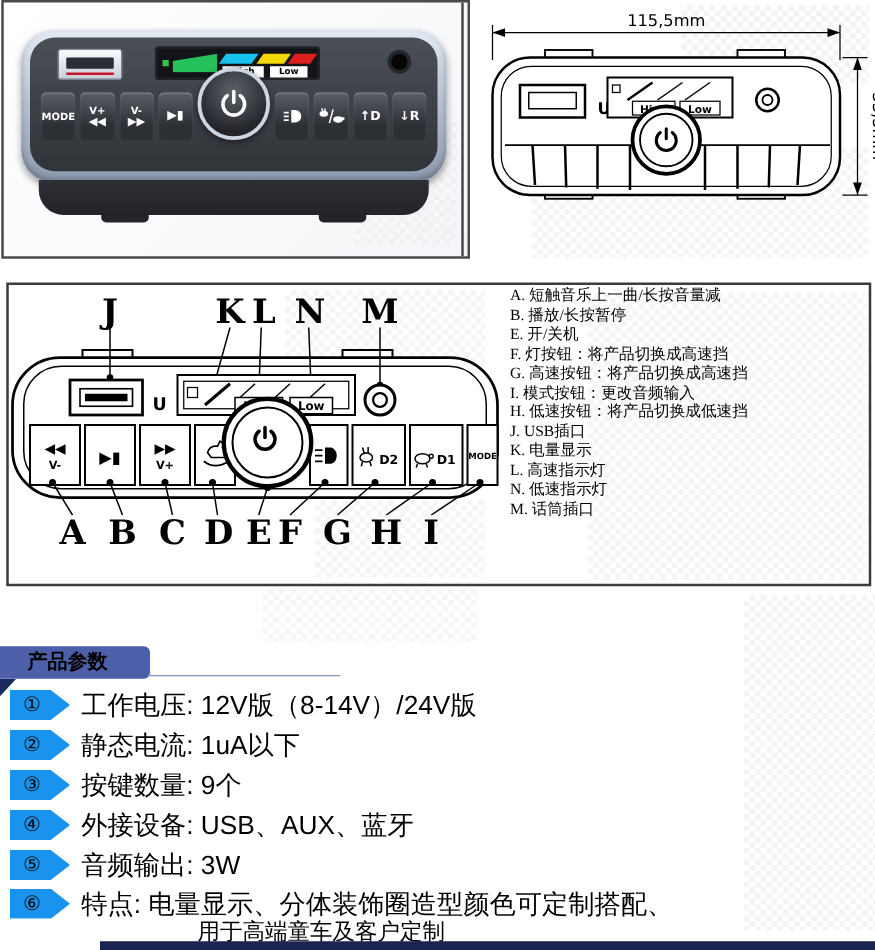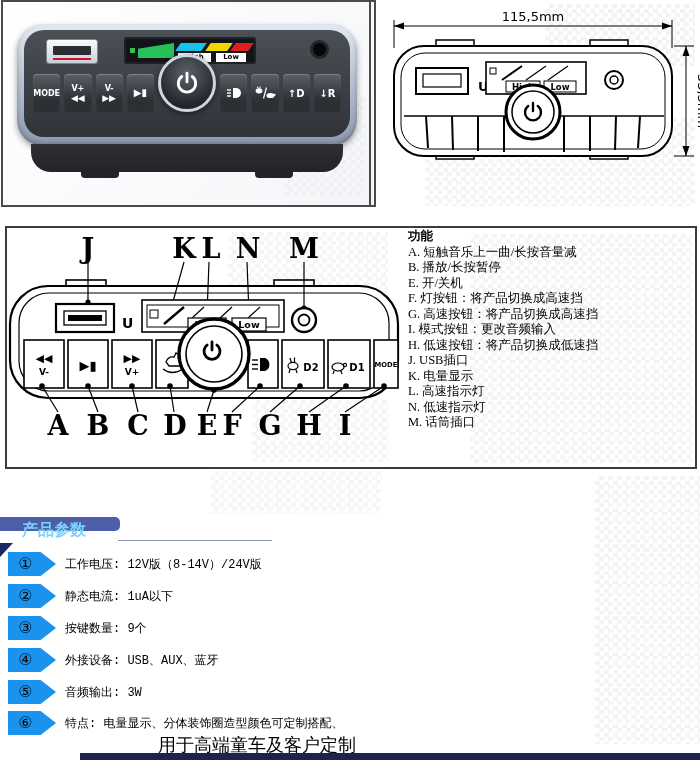--- a/index.html
+++ b/index.html
@@ -63,29 +63,29 @@
     display:flex;align-items:center;justify-content:center;box-sizing:border-box;
   }
   .photo-base{position:absolute;left:28px;top:142px;width:312px;height:28px;background:linear-gradient(180deg,#2d2f34,#232429);border-radius:0 0 20px 20px;}
   .photo-foot{position:absolute;top:168px;width:38px;height:8px;background:#232429;border-radius:0 0 4px 4px;}
   
   .mid-box{position:absolute;left:5px;top:226px;width:692px;height:243px;border:2px solid #3b3b3b;box-sizing:border-box;background:transparent;}
   .func-list{position:absolute;left:408px;top:229px;width:286px;color:#000;
     font-family:"Liberation Serif","DejaVu Serif",serif;font-size:12.5px;line-height:15.5px;}
   .func-title{font-weight:bold;}
   
-  .tab-header{position:absolute;left:0;top:517px;width:120px;height:14px;background:#4d5fa8;
-    border-radius:0 5px 5px 0;color:#7dd3fc;font-weight:bold;font-size:16px;line-height:26px;padding-left:22px;box-sizing:border-box;}
+  .tab-header{position:absolute;left:0;top:517px;width:120px;height:26px;background:#4d5fa8;
+    border-radius:0 5px 5px 0;color:#000000;font-weight:bold;font-size:16px;line-height:26px;padding-left:22px;box-sizing:border-box;}
   .tab-line{position:absolute;left:118px;top:540px;width:154px;height:0;border-top:1.5px solid #8a93b8;}
   .tab-fold{position:absolute;left:0;top:543px;width:13px;height:14px;background:#1b2a5e;clip-path:polygon(0 0,100% 0,0 100%);}
   .param-row{position:absolute;left:8px;display:flex;align-items:center;height:26px;}
   .num-arrow{width:48px;height:24px;background:#1a93ee;clip-path:polygon(0 0,68% 0,100% 50%,68% 100%,0 100%);
     color:#0a0a0a;font-size:16px;line-height:24px;text-align:center;padding-right:13px;box-sizing:border-box;
     font-family:"DejaVu Sans",sans-serif;}
-  .param-text{margin-left:9px;font-family:Liberation Mono, monospace;font-size:12px;color:#000;white-space:nowrap;}
+  .param-text{margin-left:9px;font-family:Liberation Sans, sans-serif;font-size:21px;color:#000;white-space:nowrap;}
   .param-cont{position:absolute;left:120px;font-family:"Liberation Serif","DejaVu Serif",serif;font-size:18px;color:#000;}
   .bottom-bar{position:absolute;left:80px;top:753px;width:620px;height:7px;background:#1b2350;}
   
   svg text{fill:#000;}
   .ser{font-family:"DejaVu Serif","Liberation Serif",serif;font-weight:bold;}
   .tek{font-family:"DejaVu Sans",sans-serif;}
 </style>
 </head>
 <body>
 
@@ -359,21 +359,20 @@
   <text x="130" y="207" text-anchor="middle" font-size="27" class="ser">C</text>
   <text x="167" y="207" text-anchor="middle" font-size="27" class="ser">D</text>
   <text x="199" y="207" text-anchor="middle" font-size="27" class="ser">E</text>
   <text x="224" y="207" text-anchor="middle" font-size="27" class="ser">F</text>
   <text x="262" y="207" text-anchor="middle" font-size="27" class="ser">G</text>
   <text x="301" y="207" text-anchor="middle" font-size="27" class="ser">H</text>
   <text x="337" y="207" text-anchor="middle" font-size="27" class="ser">I</text>
 </svg>
 
 <div class="func-list">
-  <div class="func-title">功能</div>
   <div>A. 短触音乐上一曲/长按音量减</div>
   <div>B. 播放/长按暂停</div>
   <div>E. 开/关机</div>
   <div>F. 灯按钮：将产品切换成高速挡</div>
   <div>G. 高速按钮：将产品切换成高速挡</div>
   <div>I. 模式按钮：更改音频输入</div>
   <div>H. 低速按钮：将产品切换成低速挡</div>
   <div>J. USB插口</div>
   <div>K. 电量显示</div>
   <div>L. 高速指示灯</div>

